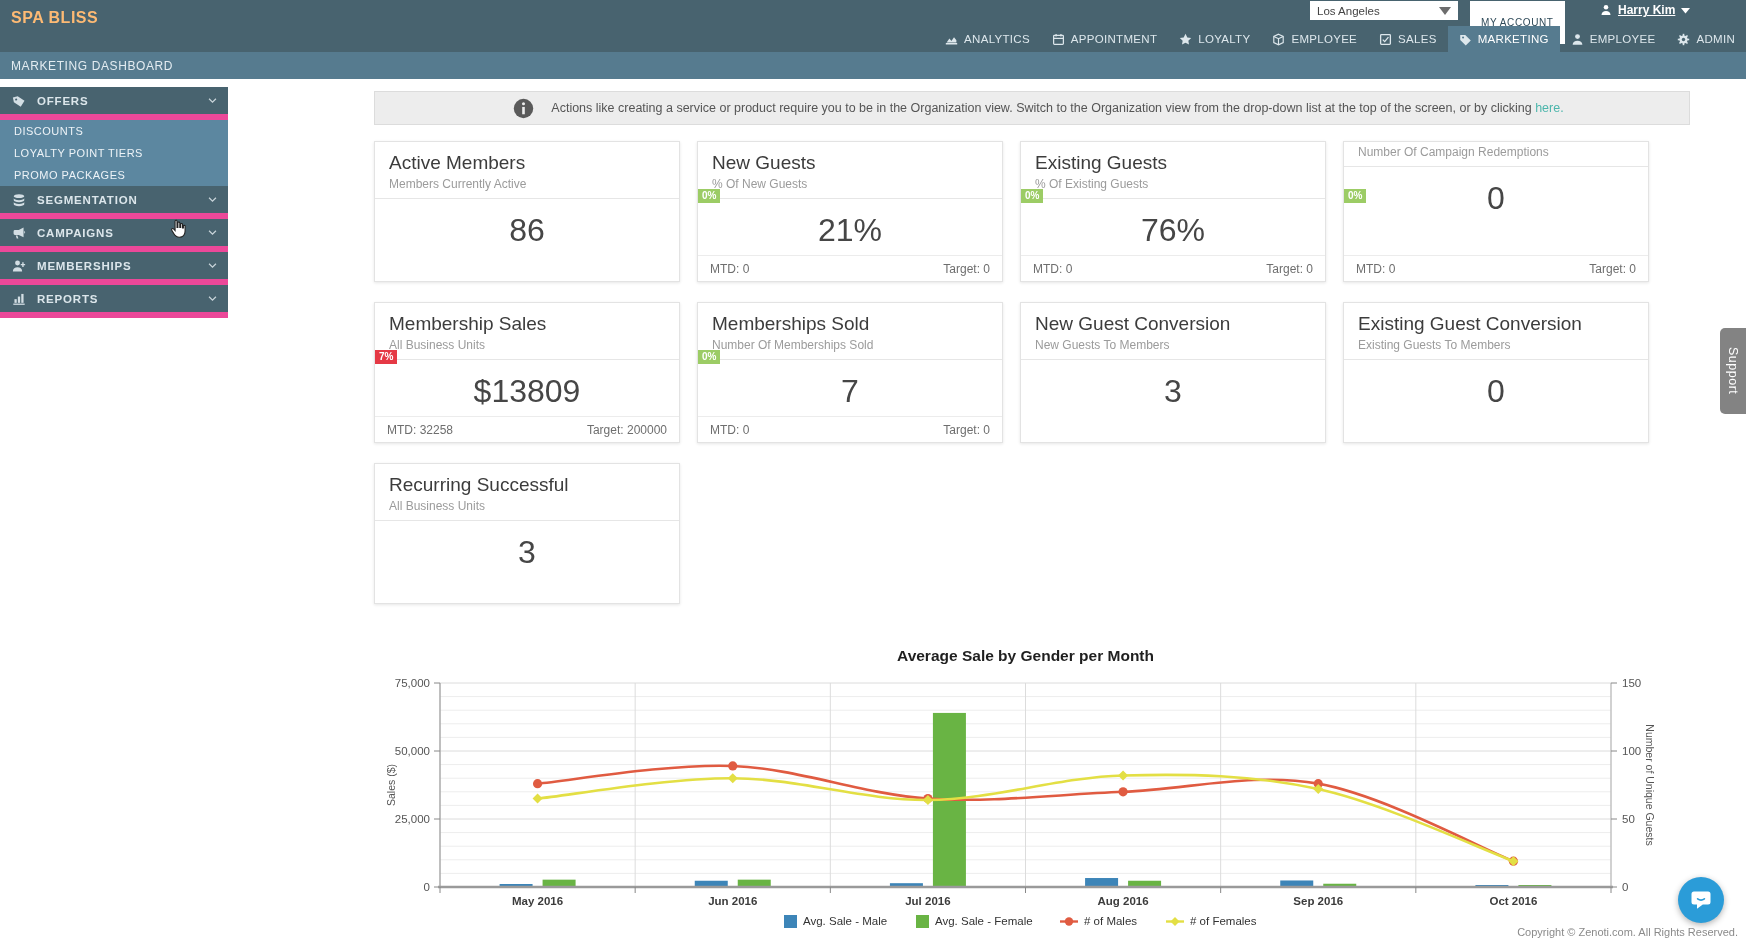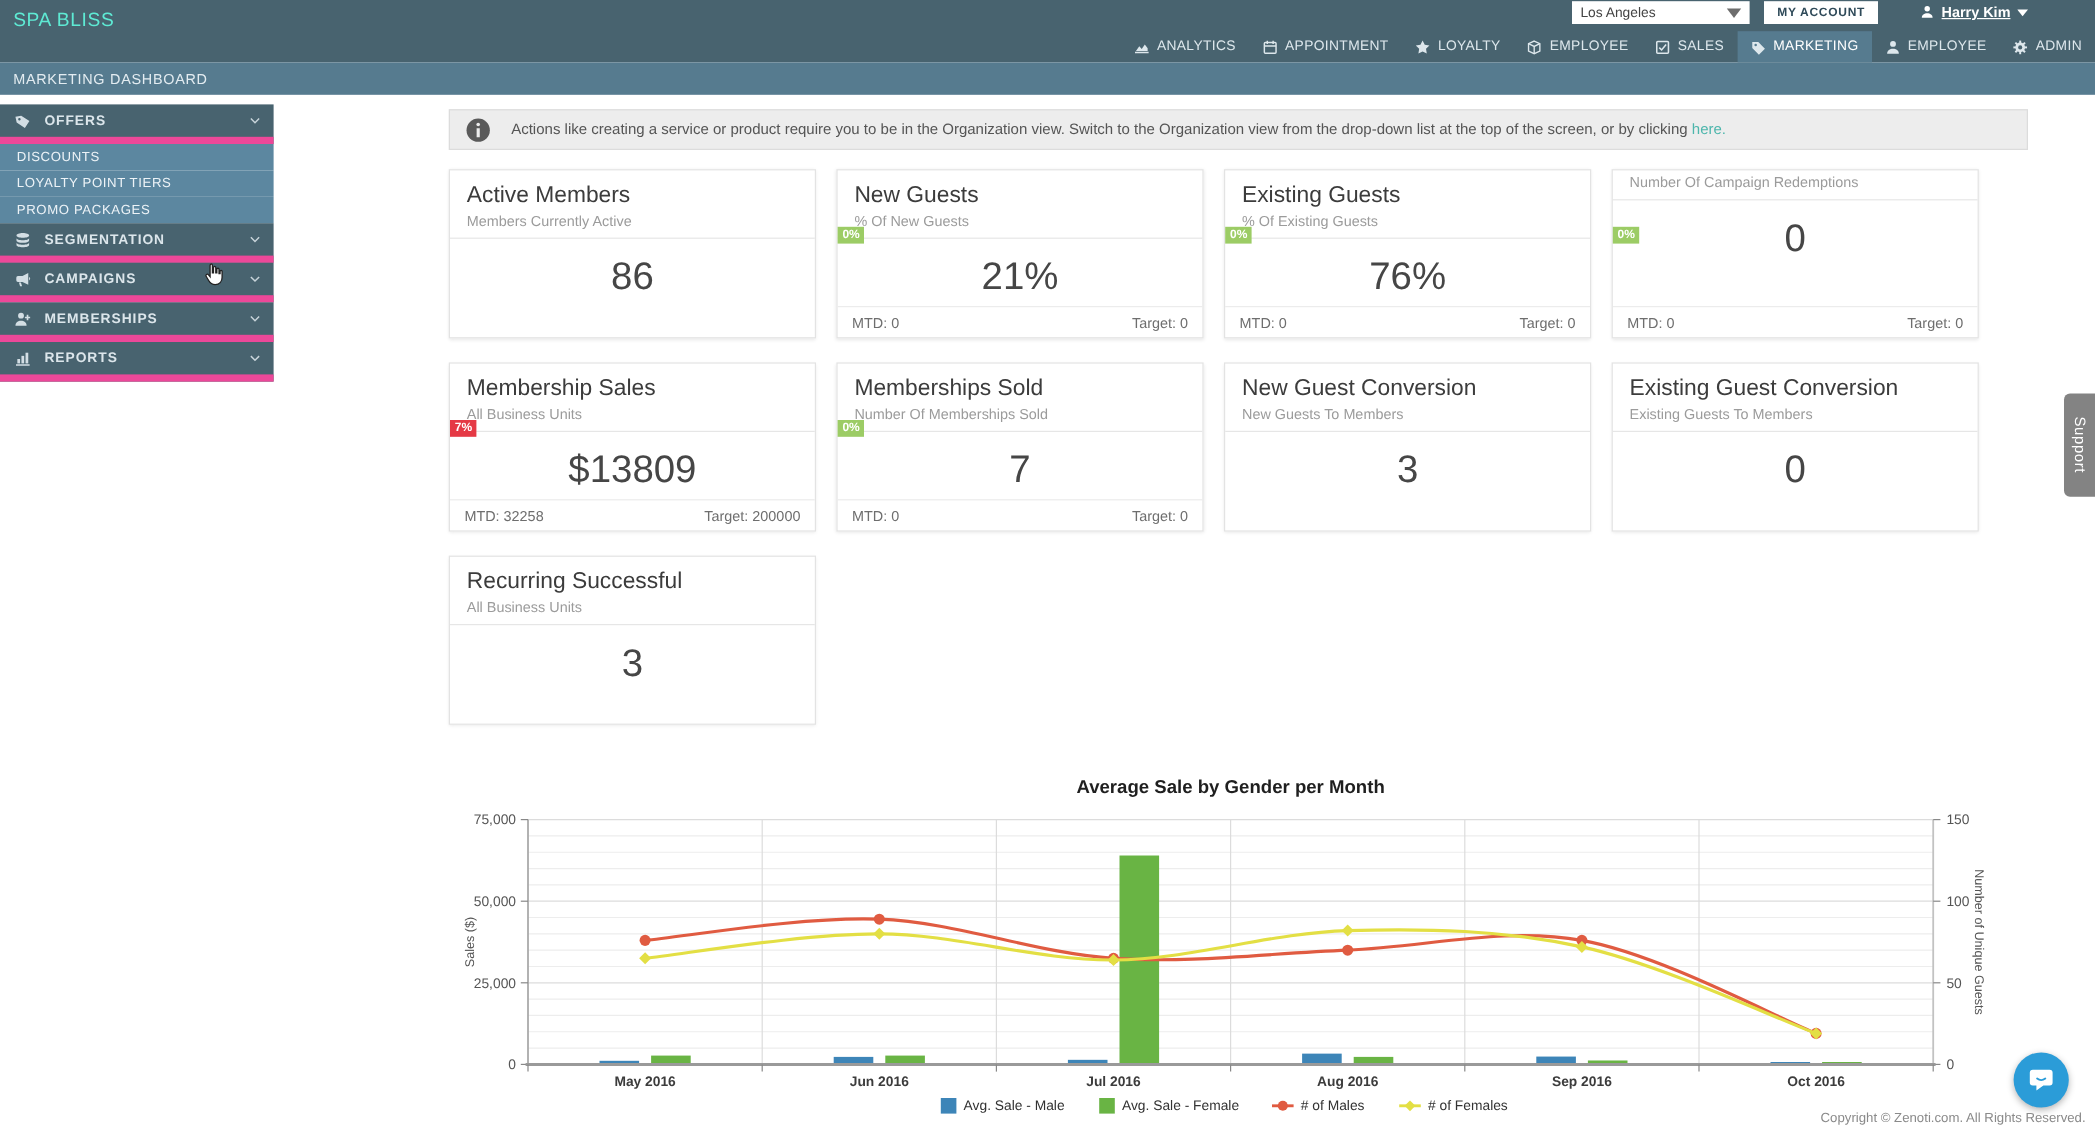--- a/index.html
+++ b/index.html
@@ -1,26 +1,26 @@
 <!DOCTYPE html>
 <html><head>
 <meta charset="utf-8">
 <style>
   html,body{margin:0;padding:0;background:#fff;}
   .page{position:relative;width:1746px;height:942px;overflow:hidden;background:#fff;
         font-family:"Liberation Sans",sans-serif;-webkit-font-smoothing:antialiased;}
   
   .topbar{position:absolute;left:0;top:0;width:1746px;height:52px;background:#48636f;}
-  .brand{position:absolute;left:11px;top:9px;font-size:16px;font-weight:normal;color:#5eead4;letter-spacing:.5px;}
+  .brand{position:absolute;left:11px;top:9px;font-size:16px;font-weight:bold;color:#fdba74;letter-spacing:.5px;}
   .loc-select{position:absolute;left:1310px;top:1px;width:148px;height:19px;background:#fff;
       display:flex;align-items:center;justify-content:space-between;padding:0 7px;box-sizing:border-box;
       font-size:11.5px;color:#444;cursor:pointer;}
   .loc-caret{width:0;height:0;border-left:6px solid transparent;border-right:6px solid transparent;border-top:8px solid #6d6d6d;}
   .my-account{position:absolute;left:1470px;top:1px;height:19px;background:#fff;display:flex;align-items:center;
-      padding:0 11px;font-size:10px;font-weight:bold;color:#2f4a59;letter-spacing:.6px;cursor:pointer;}
+      padding:12px 11px;font-size:10px;font-weight:normal;color:#2f4a59;letter-spacing:.6px;cursor:pointer;}
   .userbox{position:absolute;left:1600px;top:0;height:20px;display:flex;align-items:center;gap:6px;
       color:#fff;font-size:12px;font-weight:bold;cursor:pointer;text-decoration:underline;}
   .userbox .ic{width:12px;height:12px;display:inline-flex;}
   .nav{position:absolute;right:0;top:26px;height:26px;display:flex;align-items:stretch;}
   .nav-item{display:flex;align-items:center;gap:6px;padding:0 11px;font-size:11.5px;color:#dde7ec;
       letter-spacing:.3px;cursor:pointer;white-space:nowrap;}
   .nav-item .ic{width:13px;height:13px;display:inline-flex;color:#dde7ec;}
   .nav-item.active{background:#567b8f;color:#fff;}
   
   .subheader{position:absolute;left:0;top:52px;width:1746px;height:27px;background:#567b8f;
@@ -29,21 +29,21 @@
   
   .sidebar{position:absolute;left:0;top:87px;width:228px;}
   .sb-group{height:27px;background:#48636f;display:flex;align-items:center;color:#dce6eb;
       font-size:11.5px;font-weight:bold;letter-spacing:.8px;cursor:pointer;border-bottom:6px solid #ec4899;}
   .sb-group .ic{width:14px;height:14px;margin:0 11px 0 12px;display:inline-flex;color:#d3dee4;}
   .sb-group .chev{margin-left:auto;margin-right:10px;width:11px;height:11px;display:inline-flex;color:#c8d4da;}
   .sb-sub{height:22px;background:#5c87a0;display:flex;align-items:center;padding-left:14px;
       font-size:11px;color:#edf3f7;letter-spacing:.5px;cursor:pointer;}
   
   .banner{position:absolute;left:374px;top:91px;width:1316px;height:34px;background:#ededed;
-      border:1px solid #dcdcdc;box-sizing:border-box;display:flex;align-items:center;}
+      border:1px solid #dcdcdc;box-sizing:border-box;display:flex;align-items:center;justify-content:center;}
   .banner .ic{width:21px;height:21px;margin-left:13px;display:inline-flex;color:#5a5a5a;}
   .banner-text{margin-left:17px;font-size:12.5px;color:#555;}
   .banner-link{cursor:pointer;}
   
   .cards{position:absolute;left:374px;top:141px;width:1292px;display:flex;flex-wrap:wrap;gap:20px 17px;}
   .card{position:relative;width:306px;height:141px;background:#fff;border:1px solid #e3e3e3;
       box-shadow:0 1px 3px rgba(0,0,0,.1);box-sizing:border-box;}
   .card-title{padding:10px 14px 0;font-size:19px;color:#3c3c3c;}
   .card-sub{padding:3px 14px 0;font-size:12px;color:#9b9b9b;}
   .card-div{border-top:1px solid #e6e6e6;margin-top:7px;}

